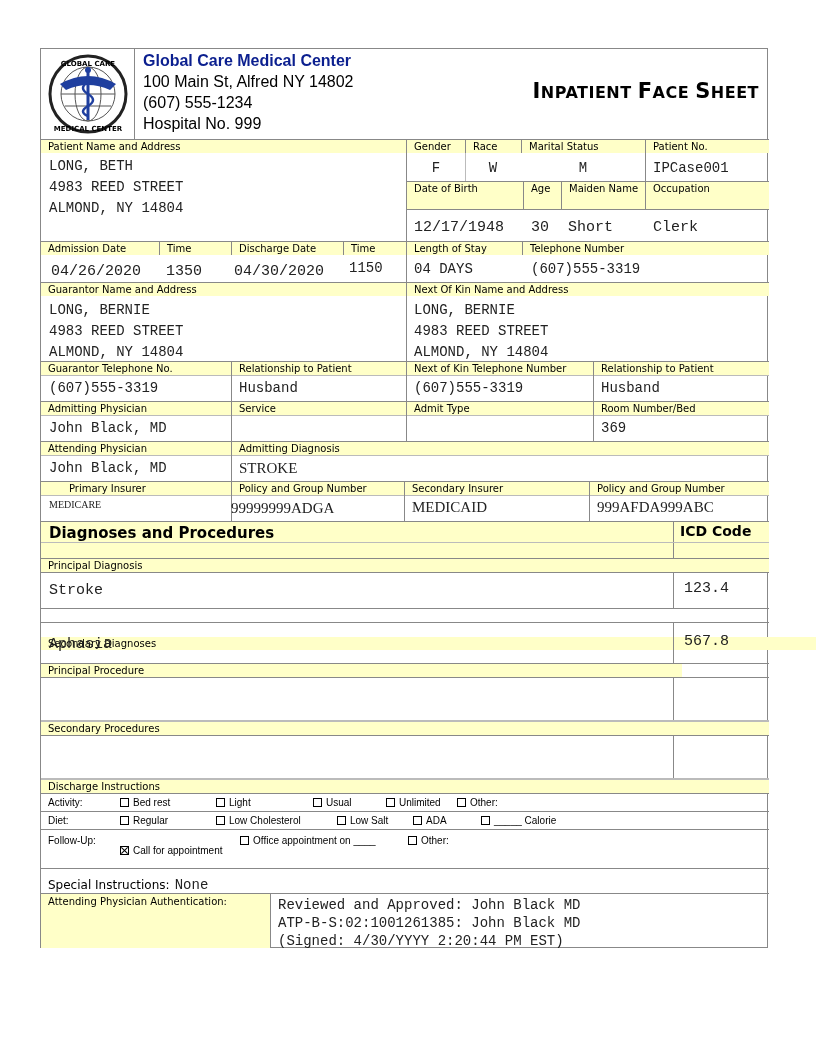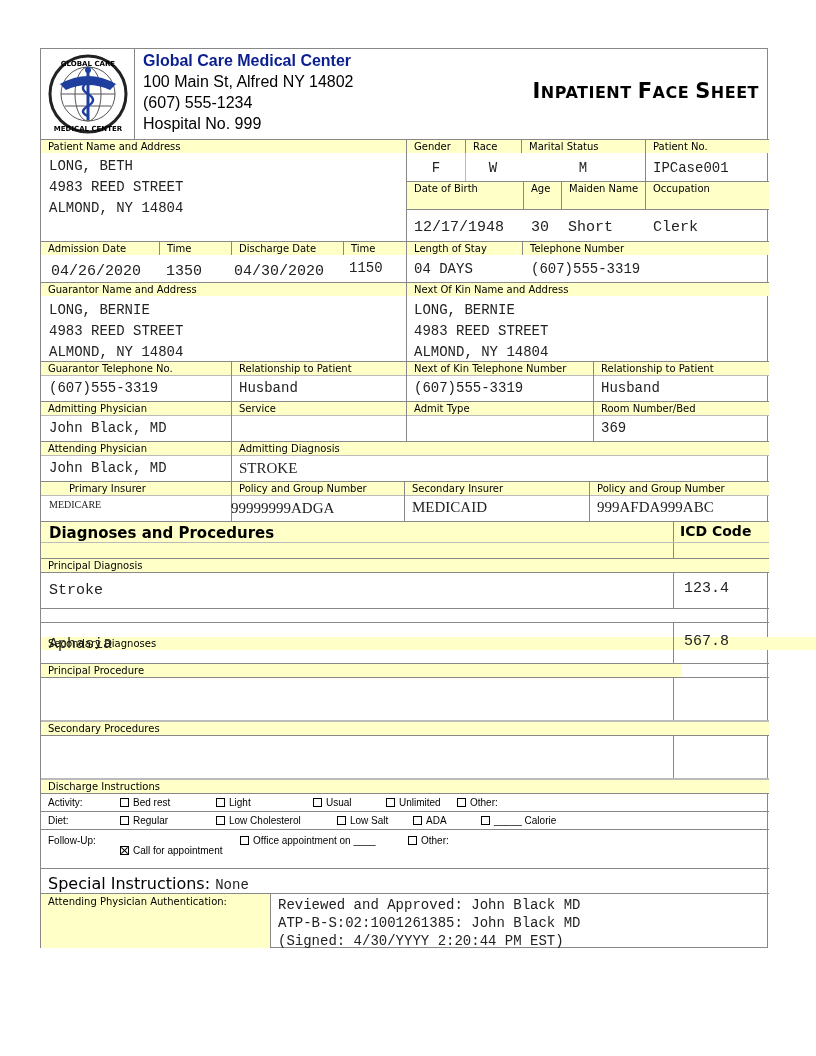--- a/index.html
+++ b/index.html
@@ -211,21 +211,21 @@
   <div class="abs chk" style="left:440px;top:766px;"><span class="box"></span><span>_____ Calorie</span></div>
   <div class="abs hl" style="left:0;top:780px;width:728px;"></div>
 
   <div class="abs chk" style="left:7px;top:786px;">Follow-Up:</div>
   <div class="abs chk" style="left:79px;top:754px;margin-top:42px;"><span class="box x"></span><span>Call for appointment</span></div>
   <div class="abs chk" style="left:199px;top:786px;"><span class="box"></span><span>Office appointment on ____</span></div>
   <div class="abs chk" style="left:367px;top:786px;"><span class="box"></span><span>Other:</span></div>
 
   <div class="abs hl" style="left:0;top:819px;width:728px;"></div>
   <div class="abs" style="left:7px;top:825px;white-space:nowrap;">
-    <span style="font-size:16px;">Special Instructions:</span>
+    <span style="font-size:12px;">Special Instructions:</span>
     <span style="font-family:'Liberation Mono', monospace;font-size:14px;color:#222;">None</span>
   </div>
 
   <div class="abs hl" style="left:0;top:844px;width:728px;"></div>
   <div class="abs lbl" style="left:0;top:845px;width:229px;height:54px;line-height:15px;">Attending Physician Authentication:</div>
   <div class="abs vl" style="left:229px;top:845px;height:54px;"></div>
   <div class="abs val" style="left:237px;top:847px;font-size:14px;line-height:18px;">Reviewed and Approved: John Black MD</div>
   <div class="abs val" style="left:237px;top:865px;font-size:14px;line-height:18px;">ATP-B-S:02:1001261385: John Black MD</div>
   <div class="abs val" style="left:237px;top:883px;font-size:14px;line-height:18px;">(Signed: 4/30/YYYY 2:20:44 PM EST)</div>
 </div>

